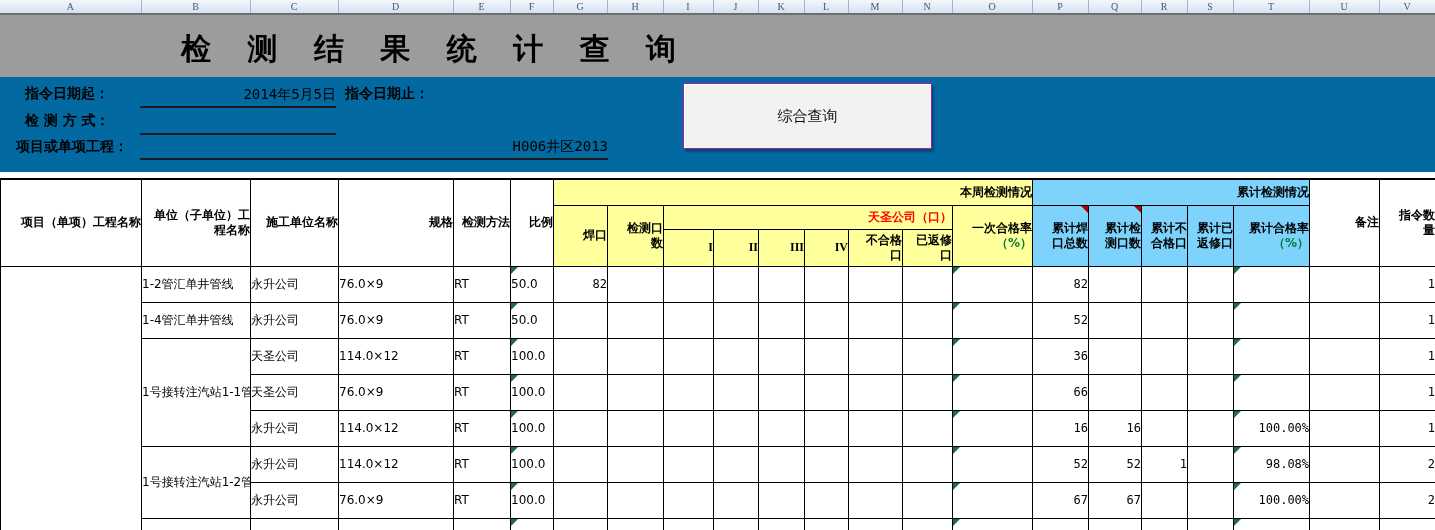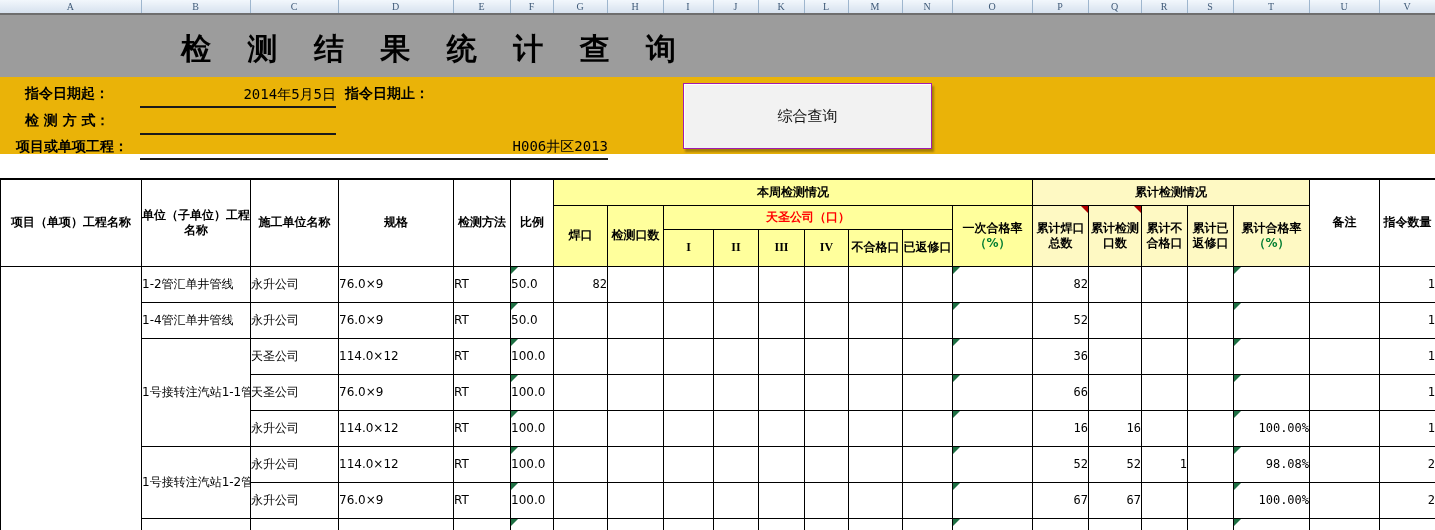--- a/index.html
+++ b/index.html
@@ -11,40 +11,40 @@
   .colstrip td{height:13px;border-right:1px solid #9eb6ce;border-bottom:2px solid #6e6e6e;
                background:linear-gradient(#f2f7fc,#d6e1ee);text-align:center;vertical-align:middle;
                font-family:"Liberation Serif",serif;font-size:10px;color:#3f5a78;padding:0;}
 
   
   .titlebar{position:absolute;top:15px;left:0;width:1435px;height:62px;background:#9c9c9c;}
   .titlebar .t{position:absolute;left:178px;top:14px;font-size:30px;font-weight:bold;
                letter-spacing:13px;white-space:nowrap;color:#000;}
 
   
-  .form{position:absolute;top:77px;left:0;width:1435px;height:77px;background:#eab308;}
+  .form{position:absolute;top:77px;left:0;width:1435px;height:95px;background:#0369a1;}
   .form .lbl{position:absolute;font-size:14px;font-weight:bold;white-space:nowrap;}
   .form .fld{position:absolute;height:23px;line-height:23px;border-bottom:2px solid #1a1a1a;
              text-align:right;font-size:14px;font-family:"DejaVu Sans Mono",monospace;white-space:nowrap;}
   .qbtn{position:absolute;left:683px;top:6px;width:247px;height:64px;background:#f2f2f2;
         border:1px solid #a21caf;box-shadow:inset 1px 1px 0 #ffffff,2px 3px 2px rgba(0,0,0,.3);
         text-align:center;line-height:64px;font-size:15px;color:#111;cursor:pointer;}
 
   
   .grid{position:absolute;top:178px;left:0;width:1435px;border-collapse:collapse;table-layout:fixed;
         background:#fff;border-top:2px solid #000;}
   .grid td{border:1px solid #000;padding:0;overflow:hidden;vertical-align:middle;position:relative;}
-  .grid .hd{text-align:center;font-weight:bold;font-size:12px;line-height:1.25;}
+  .grid .hd{text-align:right;font-weight:bold;font-size:12px;line-height:1.25;padding-left:8px;}
   .hA{font-size:11px;white-space:nowrap;}
   .hB{font-size:11px;}
   .hBig{font-size:16px;}
   .hMid{font-size:13px;}
   .grp{font-size:15px;}
   .yellow{background:#ffff9c;}
-  .green{background:#fef9c3;}
+  .green{background:#7dd3fc;}
   .redtxt{color:#ff0000;font-size:13px;}
   .pct{color:#007d32;}
   .roman{font-family:"Liberation Serif",serif;font-size:15px;}
   tr.hr1{height:26px;} tr.hr2{height:24px;} tr.hr3{height:37px;}
   tr.data{height:36px;}
   tr.data td{font-size:12px;}
   .t{text-align:left;padding-left:3px;white-space:nowrap;}
   .n{text-align:right;padding-right:4px;font-family:"DejaVu Sans Mono",monospace;font-size:12px;}
   
   .gtri{position:absolute;top:0;left:0;width:0;height:0;

